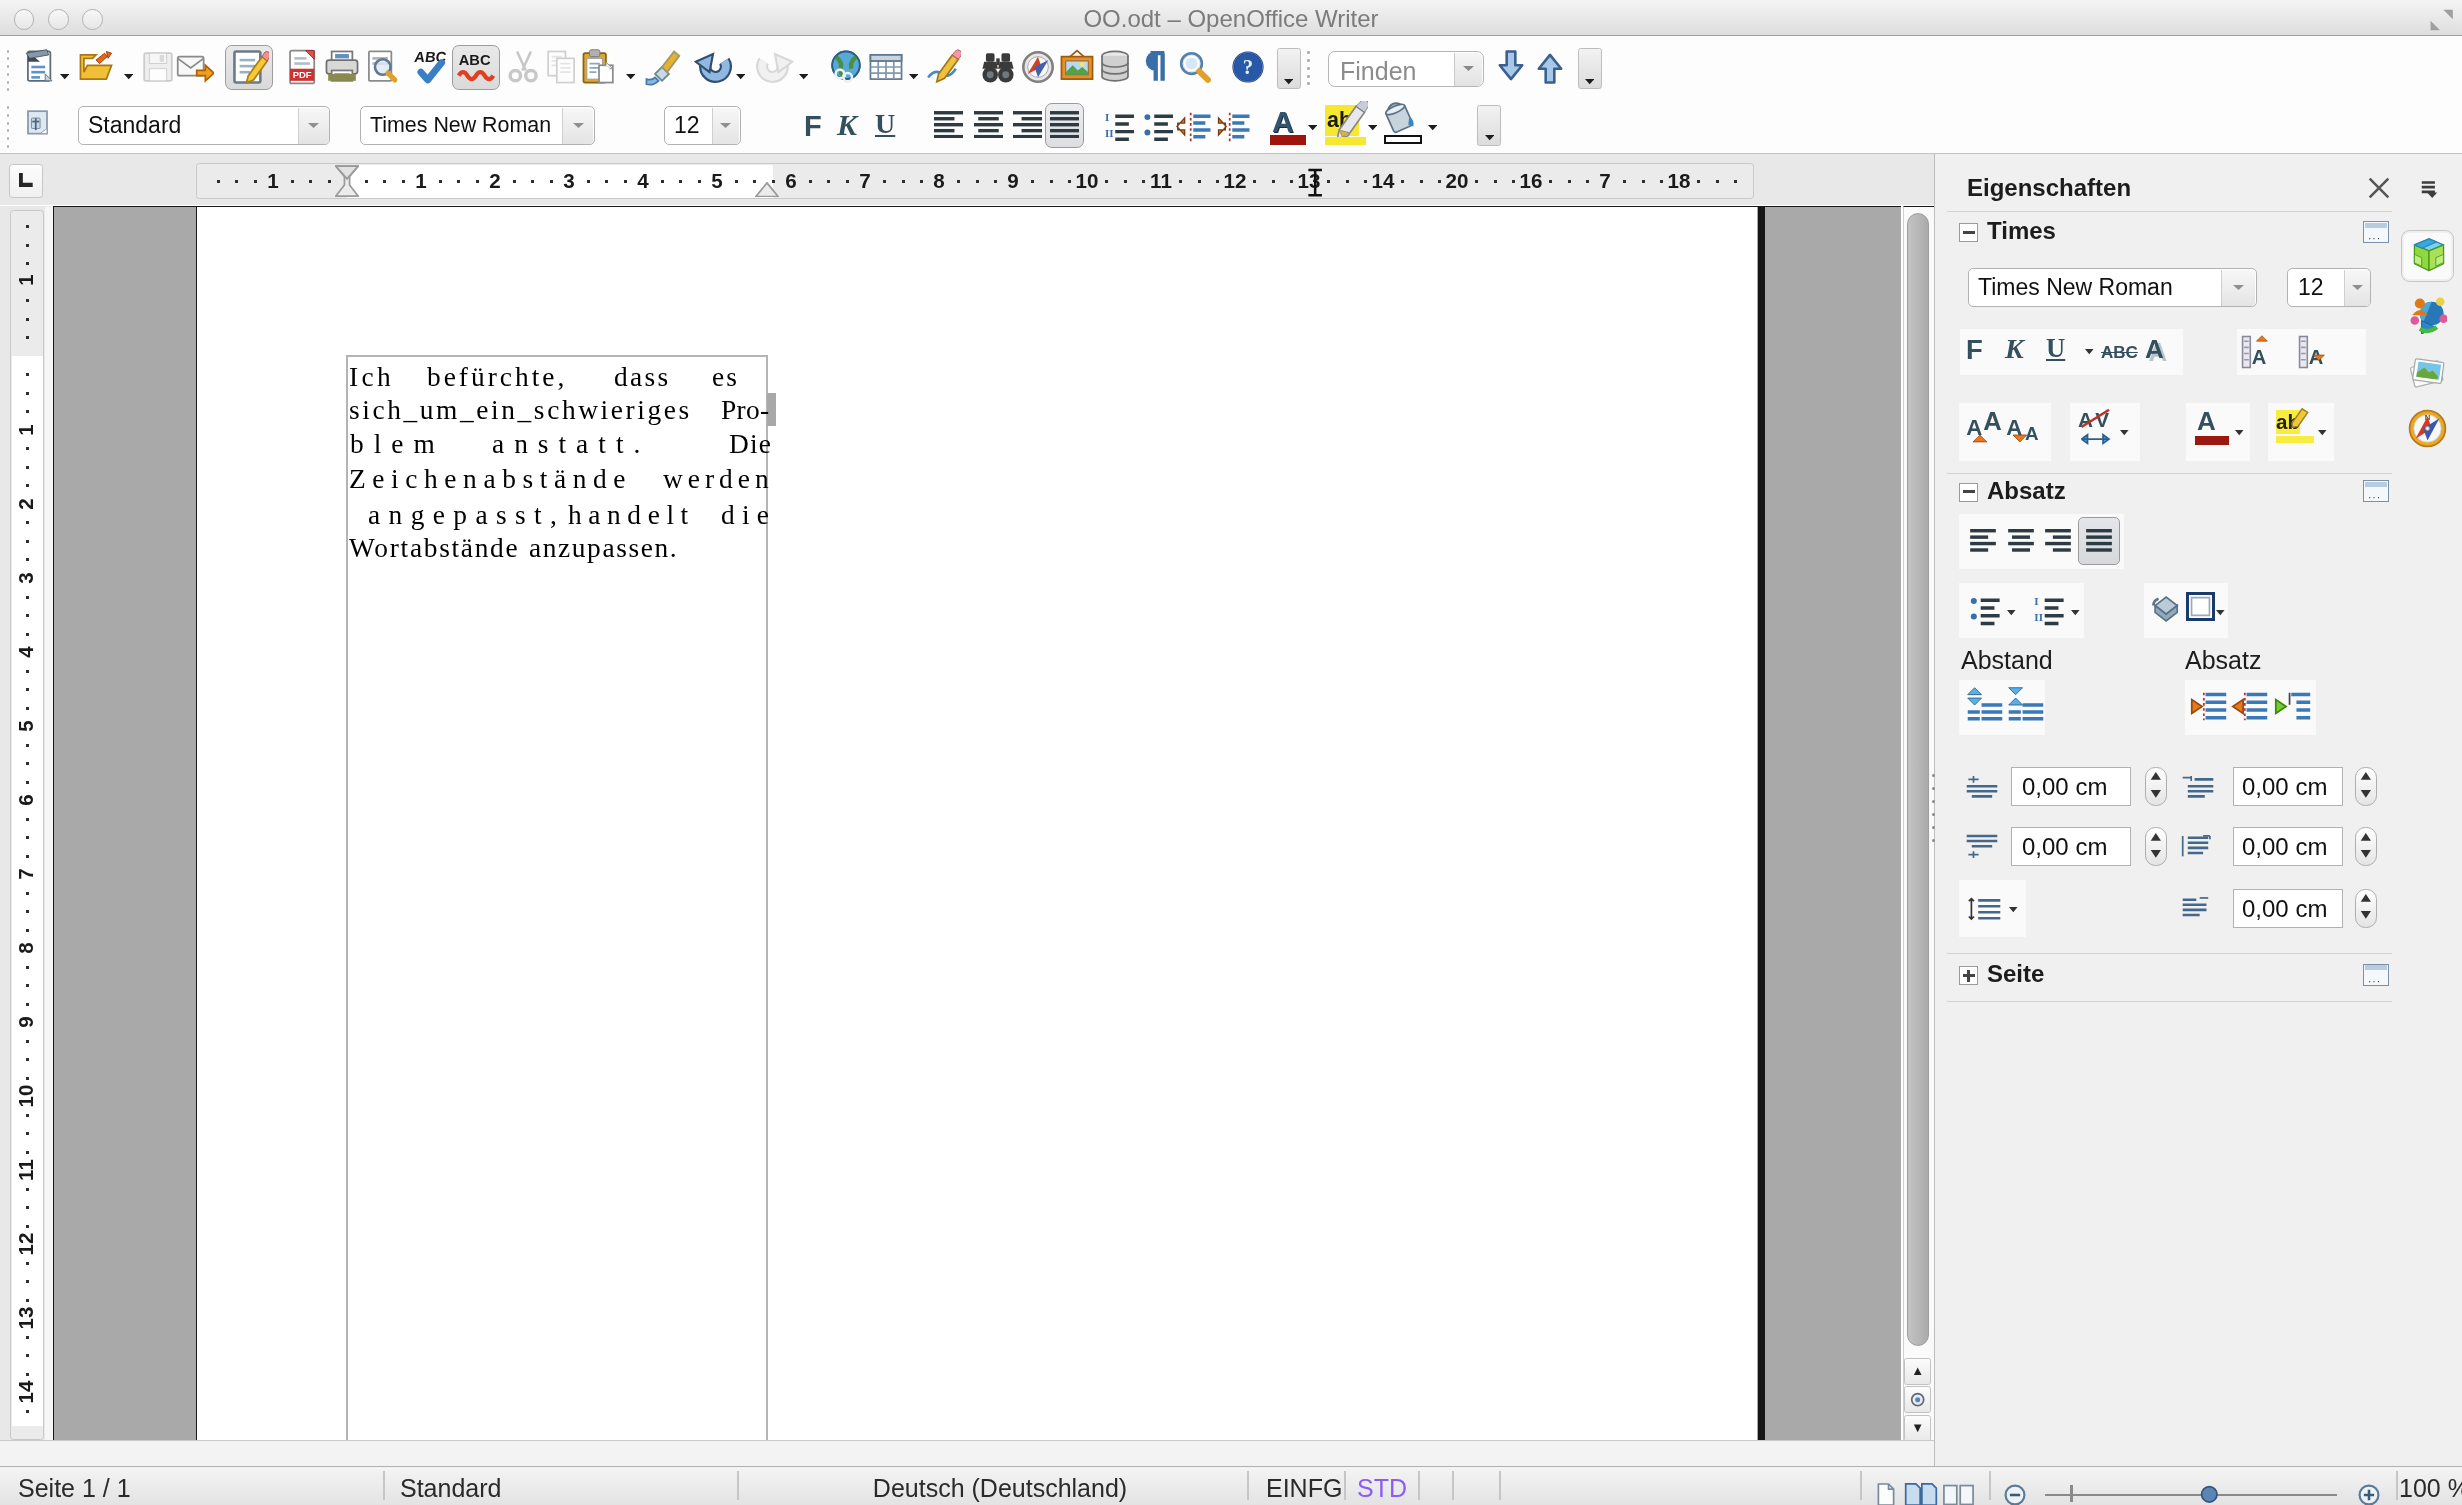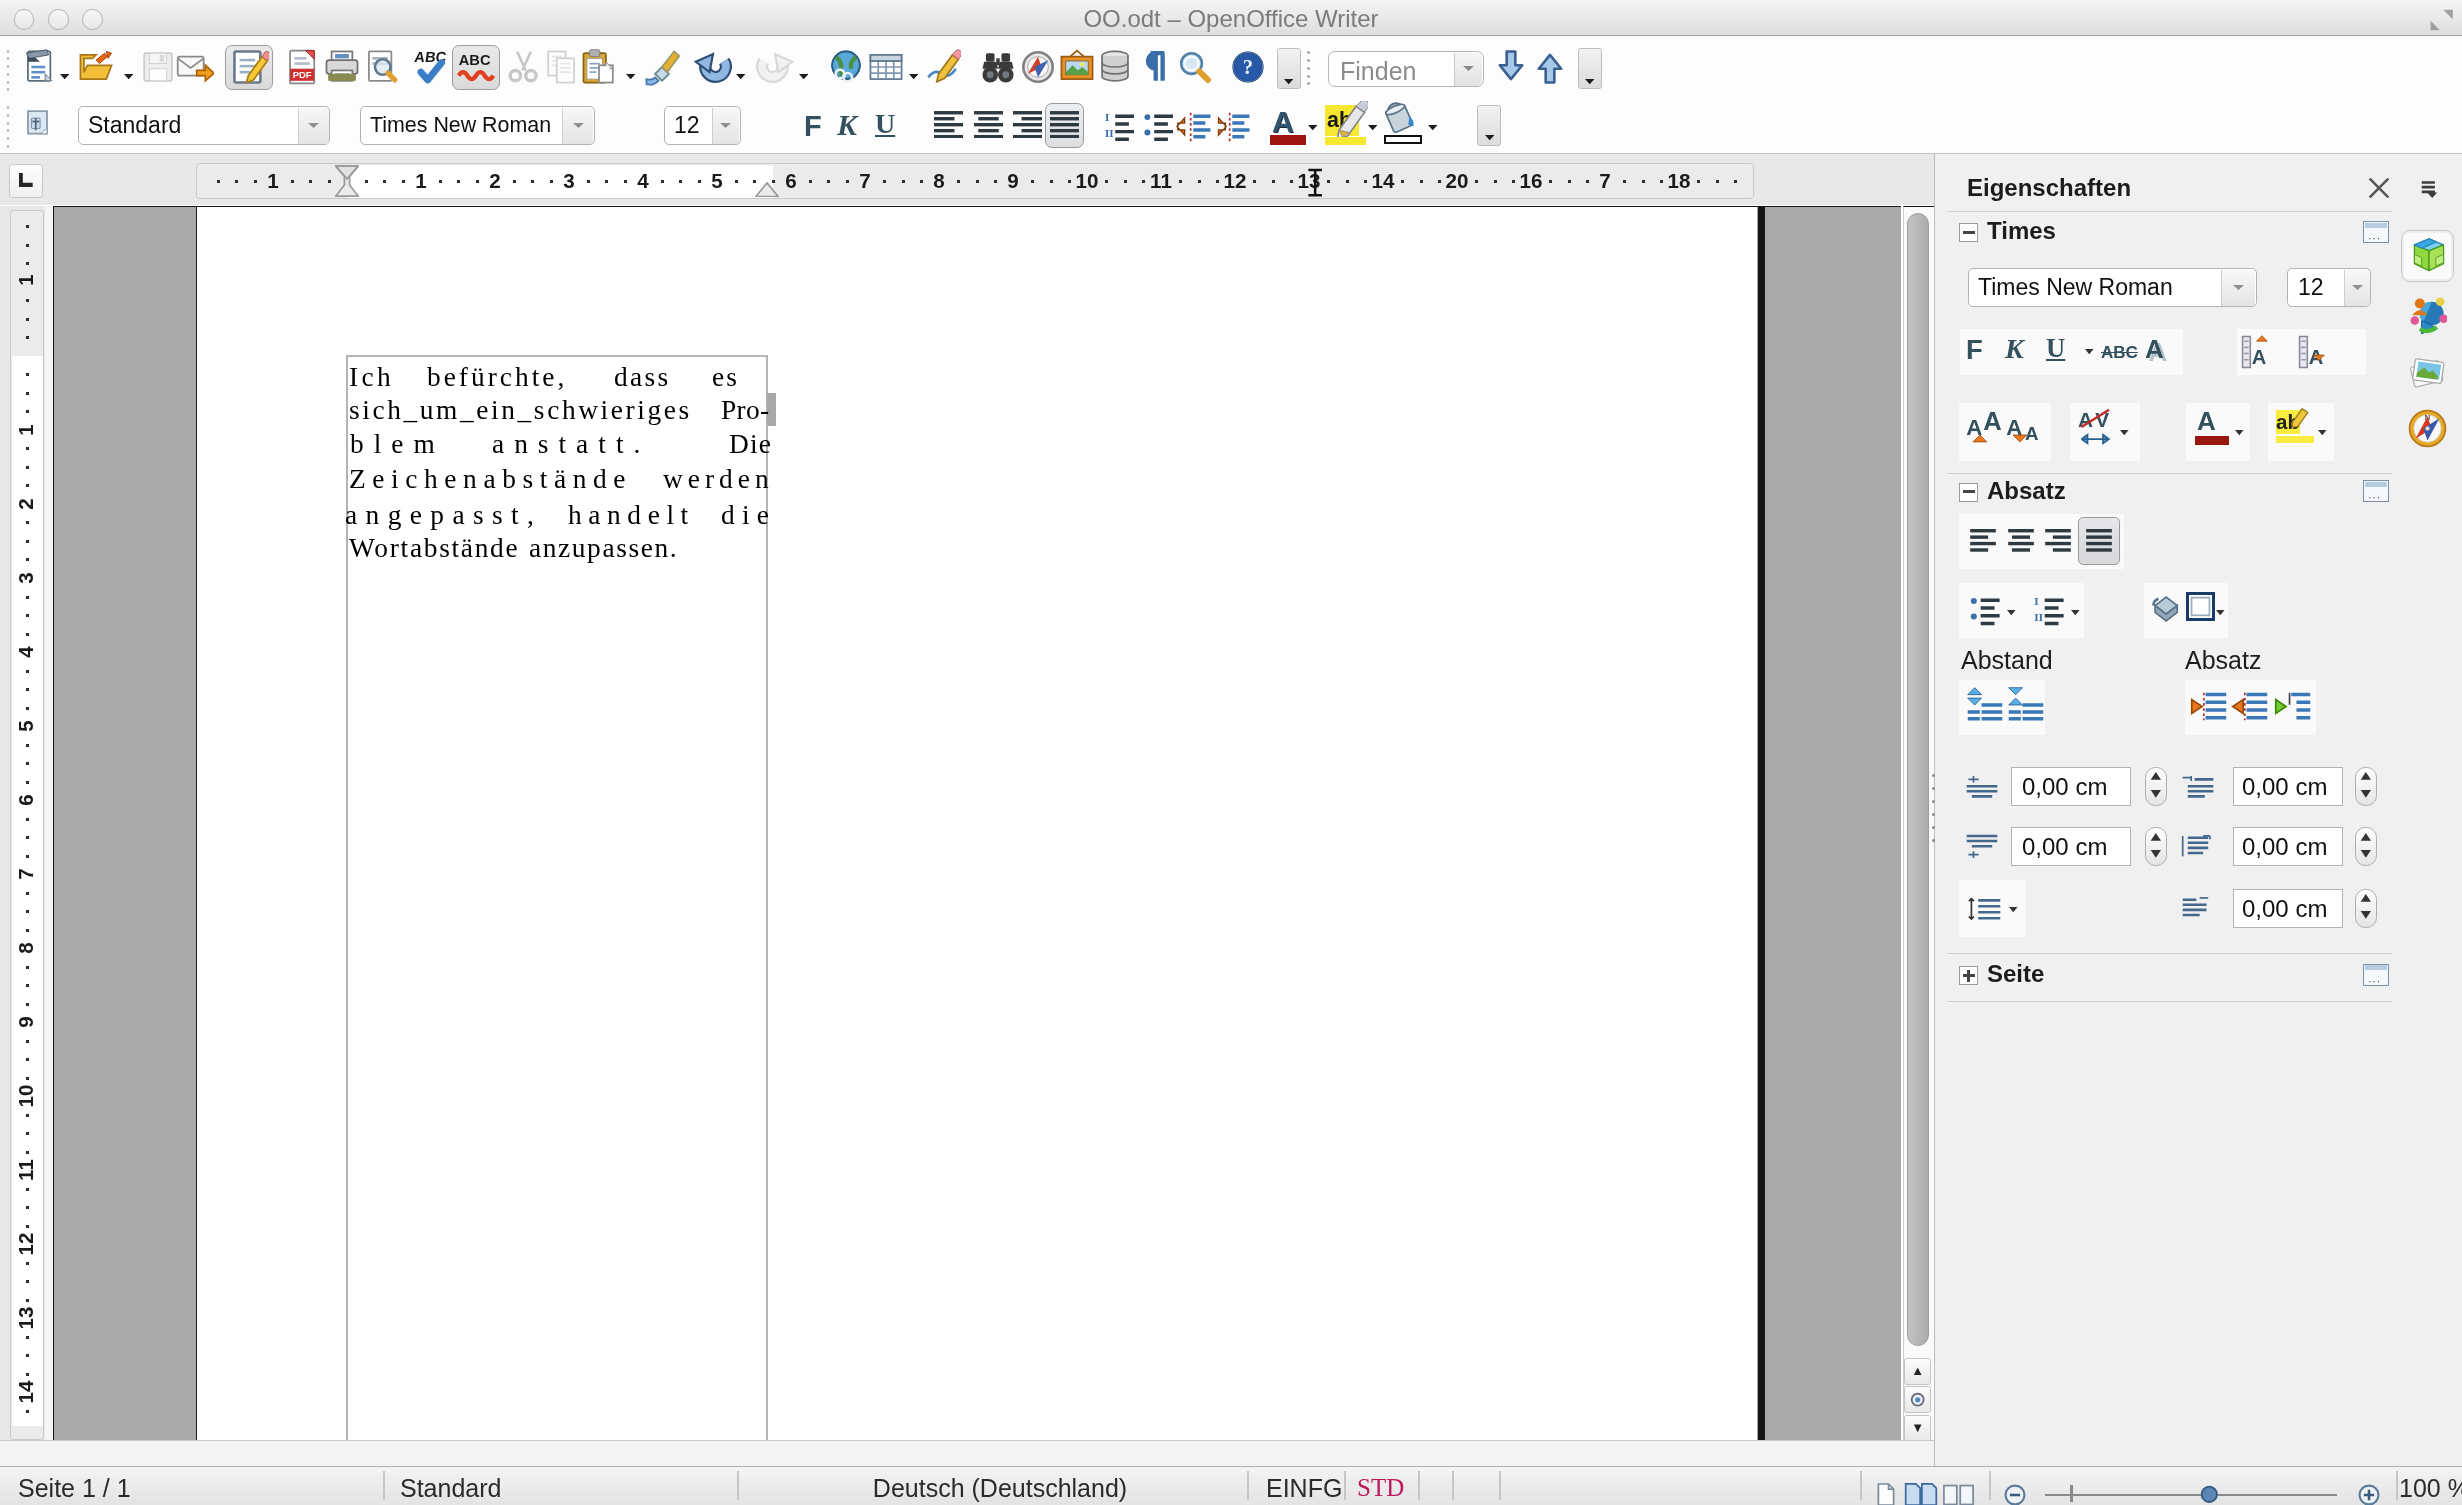--- a/index.html
+++ b/index.html
@@ -555,21 +555,21 @@
 <div class="docw" style="left:427px;top:361px;letter-spacing:3px;">befürchte,</div>
 <div class="docw" style="left:614px;top:361px;letter-spacing:2.3px;">dass</div>
 <div class="docw" style="left:712px;top:361px;letter-spacing:2px;">es</div>
 <div class="docw" style="left:349px;top:394px;letter-spacing:2.6px;">sich_um_ein_schwieriges</div>
 <div class="docw" style="left:721px;top:394px;letter-spacing:0.3px;">Pro-</div>
 <div class="docw" style="left:350px;top:428px;letter-spacing:10px;">blem</div>
 <div class="docw" style="left:492px;top:428px;letter-spacing:10px;">anstatt.</div>
 <div class="docw" style="left:729px;top:428px;letter-spacing:1.2px;">Die</div>
 <div class="docw" style="left:349px;top:463px;letter-spacing:6.6px;">Zeichenabstände</div>
 <div class="docw" style="left:663px;top:463px;letter-spacing:5px;">werden</div>
-<div class="docw" style="left:345px;top:499px;letter-spacing:8.4px;">angepasst,</div>
+<div class="docw" style="left:368px;top:499px;letter-spacing:8.4px;">angepasst,</div>
 <div class="docw" style="left:568px;top:499px;letter-spacing:6.6px;">handelt</div>
 <div class="docw" style="left:721px;top:499px;letter-spacing:7.2px;">die</div>
 <div class="docw" style="left:349px;top:532px;letter-spacing:1.7px;">Wortabstände</div>
 <div class="docw" style="left:529px;top:532px;letter-spacing:1.6px;">anzupassen.</div>
 <div style="left:1903px;top:206px;width:32px;height:1235px;background:#fafafa;border-top:1.7px solid #161616;border-left:0.9px solid #cfcfcf;"></div>
 <div style="left:1907px;top:213px;width:22px;height:1133px;background:linear-gradient(90deg,#c3c3c3,#ababab);border-radius:11px;border:0.9px solid #9e9e9e;"></div>
 <div style="left:1904px;top:1358px;width:27.4px;height:26.6px;background:linear-gradient(#fcfcfc,#e8e8e8);border:0.9px solid #c2c2c2;border-radius:2.6px;"></div>
 <div style="left:1904px;top:1358px;width:27.4px;height:26.6px;text-align:center;line-height:26.6px;font-size:13px;color:#222;">▲</div>
 <div style="left:1904px;top:1386px;width:27.4px;height:26.6px;background:linear-gradient(#fcfcfc,#e8e8e8);border:0.9px solid #c2c2c2;border-radius:2.6px;"></div>
 <svg style="position:absolute;left:1910px;top:1392px;" width="15.4" height="15.4" viewBox="0 0 18 18">
@@ -892,21 +892,21 @@
     <text x="24" y="14" font-size="9" font-weight="bold" fill="#555" text-anchor="middle" font-family="Liberation Sans">N</text>
     <path d="M24 10 l5 14 -19 12 z" fill="#d83820"></path>
     <path d="M24 38 l-5 -14 19 -12 z" fill="#3858b0"></path>
     <circle cx="24" cy="24" r="2.5" fill="#e8e8e8" stroke="#888"></circle>
   </svg>
 <div style="left:0px;top:1466px;width:2462px;height:39px;background:linear-gradient(#f4f4f4,#e3e3e3);border-top:1.7px solid #b0b0b0;"></div>
 <div class="t" style="left:18px;top:1474px;font-size:25px;color:#2a2a2a;">Seite 1 / 1</div>
 <div class="t" style="left:400px;top:1474px;font-size:25px;color:#2a2a2a;">Standard</div>
 <div style="left:752px;top:1474px;left:752px;width:496px;text-align:center;font-size:25px;color:#2a2a2a;">Deutsch (Deutschland)</div>
 <div class="t" style="left:1266px;top:1474px;font-size:25px;color:#2a2a2a;">EINFG</div>
-<div class="t" style="left:1357px;top:1474px;font-size:25px;color:#be185d;font-family:Liberation Serif, serif;">STD</div>
+<div class="t" style="left:1357px;top:1474px;font-size:25px;color:#8b5cf6;">STD</div>
 <div style="left:383px;top:1471px;width:1.7px;height:29px;background:#c6c6c6;"></div>
 <div style="left:737px;top:1471px;width:1.7px;height:29px;background:#c6c6c6;"></div>
 <div style="left:1247px;top:1471px;width:1.7px;height:29px;background:#c6c6c6;"></div>
 <div style="left:1344px;top:1471px;width:1.7px;height:29px;background:#c6c6c6;"></div>
 <div style="left:1418px;top:1471px;width:1.7px;height:29px;background:#c6c6c6;"></div>
 <div style="left:1452px;top:1471px;width:1.7px;height:29px;background:#c6c6c6;"></div>
 <div style="left:1499px;top:1471px;width:1.7px;height:29px;background:#c6c6c6;"></div>
 <div style="left:1860px;top:1471px;width:1.7px;height:29px;background:#c6c6c6;"></div>
 <div style="left:1989px;top:1471px;width:1.7px;height:29px;background:#c6c6c6;"></div>
 <div style="left:2396px;top:1471px;width:1.7px;height:29px;background:#c6c6c6;"></div>

